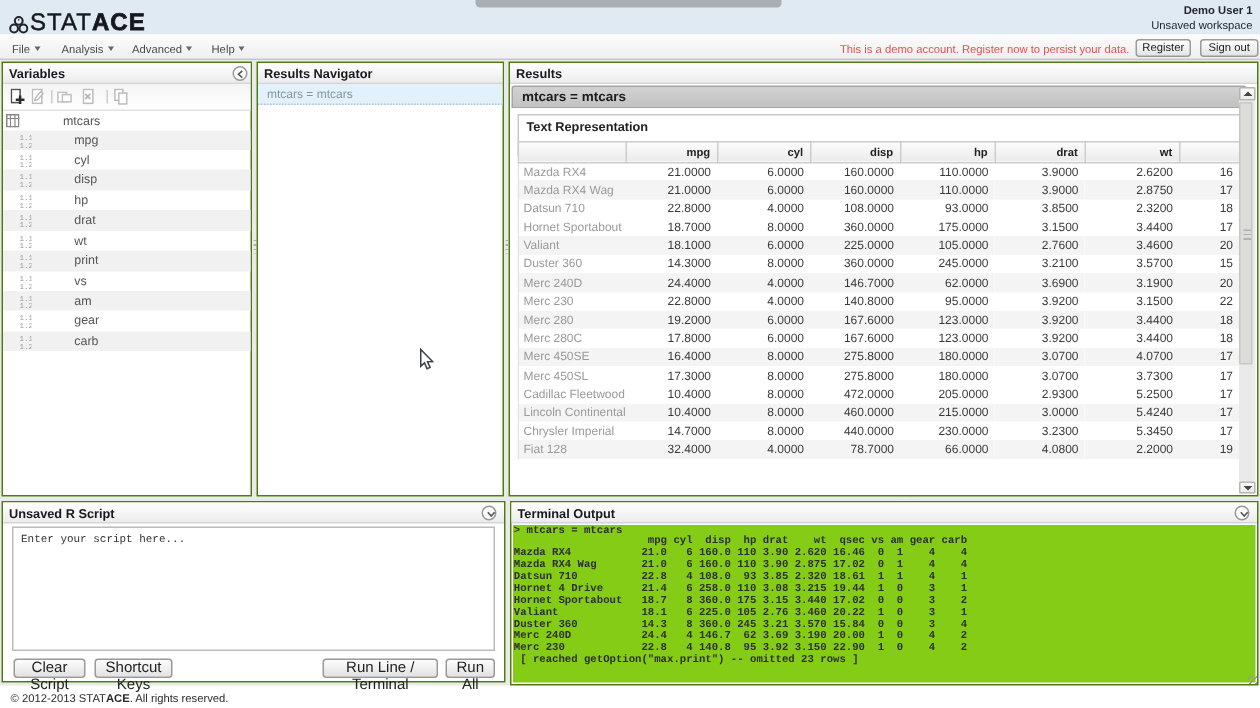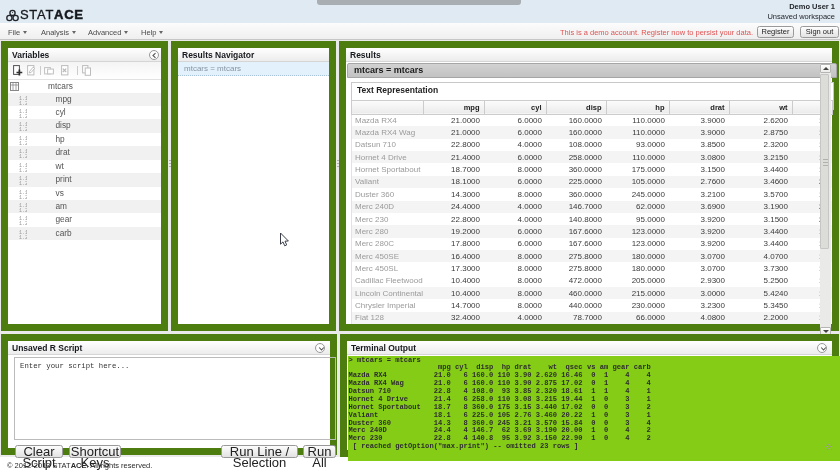--- a/index.html
+++ b/index.html
@@ -2,38 +2,38 @@
 <html><head>
 <meta charset="utf-8">
 <style>
 * { margin:0; padding:0; box-sizing:border-box; }
 html,body { width:840px; height:472px; overflow:hidden; background:#fff;
   font-family:"Liberation Sans", sans-serif; }
 #page { position:relative; width:840px; height:472px; }
 .abs { position:absolute; }
 #topbar { left:0; top:0; width:840px; height:23px; background:#e0eaf2; }
 #graytab { left:317px; top:0; width:204px; height:5px; background:#a9aeb2; border-radius:0 0 3px 3px; }
-#logo { left:6px; top:6.5px; font-size:13px; font-weight:400; color:#16181d; letter-spacing:0.7px;
+#logo { left:6px; top:6.5px; font-size:16px; font-weight:400; color:#16181d; letter-spacing:0.7px;
   -webkit-text-stroke:0.3px #16181d; }
 #logo b { font-weight:700; -webkit-text-stroke:0.5px #16181d; }
 #userinfo { right:5px; top:2px; text-align:right; color:#23262b; font-size:7.5px; line-height:9.5px;}
 #userinfo .n { font-weight:bold; }
 #menubar { left:0; top:23px; width:840px; height:17px;
   background:linear-gradient(#fcfcfc,#efefef); border-bottom:1px solid #c6c6c6; }
 .menuitem { position:absolute; top:27.5px; font-size:7.5px; color:#4a4a4a; }
 .caret { display:inline-block; width:0; height:0; border-left:2.5px solid transparent;
   border-right:2.5px solid transparent; border-top:3px solid #666; margin-left:3px; vertical-align:1px;}
 #demomsg { position:absolute; top:28px; right:87px; font-size:7.5px; color:#e05353; }
 .btn { position:absolute; font-size:7.5px; color:#222; text-align:center;
   background:linear-gradient(#fefefe,#e3e3e3); border:1px solid #9a9a9a; border-radius:2.5px;
   line-height:10px; height:12px; }
 #btn-register { top:26px; left:757px; width:37px; }
 #btn-signout  { top:26px; left:800px; width:39px; }
 #workspace { left:0; top:40px; width:840px; height:417px; background:#eaeaea; }
-.panel { position:absolute; background:#fff; border:7px solid #4d7c0f; }
+.panel { position:absolute; background:#fff; border:1px solid #4d7c0f; }
 .phead { position:relative; height:14px; background:linear-gradient(#ffffff,#ececec);
   border-bottom:1px solid #d5d5d5; font-size:8.5px; font-weight:bold; color:#17191e;
   line-height:14px; padding-left:4px; }
 .collbtn { position:absolute; top:1.5px; width:10px; height:10px; border:1px solid #999;
   border-radius:50%; background:#fdfdfd; }
 .collbtn svg { position:absolute; left:1.5px; top:1.5px; }
 #p-vars { left:1px; top:41px; width:167px; height:290px; }
 #vtoolbar { position:relative; height:18px; border-bottom:1px solid #e2e2e2; background:linear-gradient(#f4f4f4,#ffffff); }
 #vtoolbar svg { position:absolute; top:3px; }
 .vtsep { position:absolute; top:4px; width:1px; height:9px; background:#ccc; }
@@ -73,21 +73,21 @@
   background:linear-gradient(#fdfdfd,#ececea); border:1px solid #b5b5b3; border-radius:1px; }
 #vup { top:0px; } #vdown { top:262.5px; }
 #vup:after, #vdown:after { content:""; position:absolute; left:2.2px; width:0; height:0;
   border-left:3px solid transparent; border-right:3px solid transparent; }
 #vup:after { top:2.3px; border-bottom:3.5px solid #444; }
 #vdown:after { top:2.8px; border-top:3.5px solid #444; }
 #p-script { left:1px; top:334px; width:336px; height:121px; }
 #scripttxt { position:absolute; left:6px; top:16px; width:322px; height:83px;
   border:1px solid #bbb; font-family:"Liberation Mono", monospace; font-size:7.3px;
   color:#333; padding:3.5px 0 0 5px; }
-.sbtn { position:absolute; font-size:13px; color:#222; text-align:center;
+.sbtn { position:absolute; font-size:10px; color:#222; text-align:center;
   background:linear-gradient(#fdfdfd,#e2e2e2); border:1px solid #999; border-radius:2.5px;
   height:13px; line-height:11px; top:104px; }
 #p-term { left:340px; top:334px; width:499px; height:123px; }
 #termbody { position:absolute; left:1px; top:15px; width:495px; height:105px; background:#84cc16;
   font-family:"Liberation Mono", monospace; font-weight:bold; font-size:7.1px;
   line-height:7.87px; color:#2e2e2e; white-space:pre; padding:0.5px 0 0 0.5px; }
 #resizer { position:absolute; right:0.5px; bottom:0.5px; width:6px; height:6px;
   background:repeating-linear-gradient(135deg, transparent 0, transparent 1.8px, #9a9a9a 1.8px, #9a9a9a 2.8px); }
 #footer { left:7px; top:461px; font-size:7.5px; color:#2a2a2a; }
 #footer b { font-weight:800; }
@@ -295,30 +295,20 @@
         <tr>
               <td class="name">Datsun 710</td>
               <td>22.8000</td>
               <td>4.0000</td>
               <td>108.0000</td>
               <td>93.0000</td>
               <td>3.8500</td>
               <td>2.3200</td>
               <td>18</td>
             </tr>
-        <tr class="alt">
-              <td class="name">Hornet 4 Drive</td>
-              <td>21.4000</td>
-              <td>6.0000</td>
-              <td>258.0000</td>
-              <td>110.0000</td>
-              <td>3.0800</td>
-              <td>3.2150</td>
-              <td>19</td>
-            </tr>
         <tr>
               <td class="name">Hornet Sportabout</td>
               <td>18.7000</td>
               <td>8.0000</td>
               <td>360.0000</td>
               <td>175.0000</td>
               <td>3.1500</td>
               <td>3.4400</td>
               <td>17</td>
             </tr>
@@ -456,21 +446,21 @@
 
   <div class="panel" id="p-script">
     <div class="phead">Unsaved R Script<div class="collbtn" style="right:5px">
           <svg width="7" height="7" viewBox="0 0 7 7">
             <path d="M1.2 2.5 L3.5 5 L5.8 2.5" fill="none" stroke="#555" stroke-width="1.1"></path>
           </svg>
         </div></div>
     <div id="scripttxt">Enter your script here...</div>
     <div class="sbtn" style="left:7px;width:48px">Clear Script</div>
     <div class="sbtn" style="left:61px;width:52px">Shortcut Keys</div>
-    <div class="sbtn" style="left:213px;width:77px">Run Line / Selection</div>
+    <div class="sbtn" style="left:213px;width:77px">Run Line / Terminal</div>
     <div class="sbtn" style="left:295px;width:33px">Run All</div>
   </div>
 
   <div class="panel" id="p-term">
     <div class="phead">Terminal Output<div class="collbtn" style="right:5px">
           <svg width="7" height="7" viewBox="0 0 7 7">
             <path d="M1.2 2.5 L3.5 5 L5.8 2.5" fill="none" stroke="#555" stroke-width="1.1"></path>
           </svg>
         </div></div>
     <div id="termbody">&gt; mtcars = mtcars

